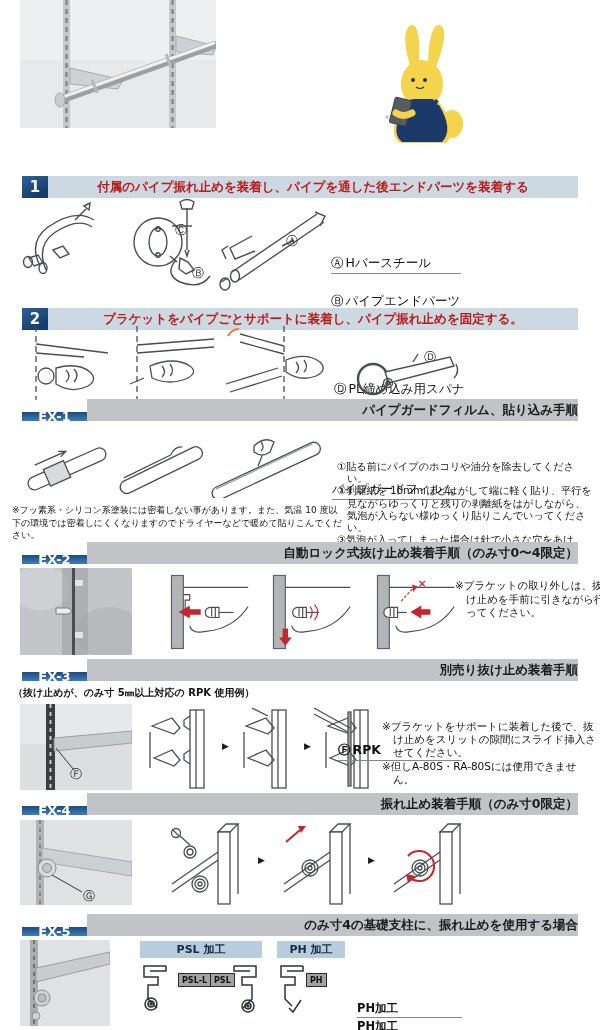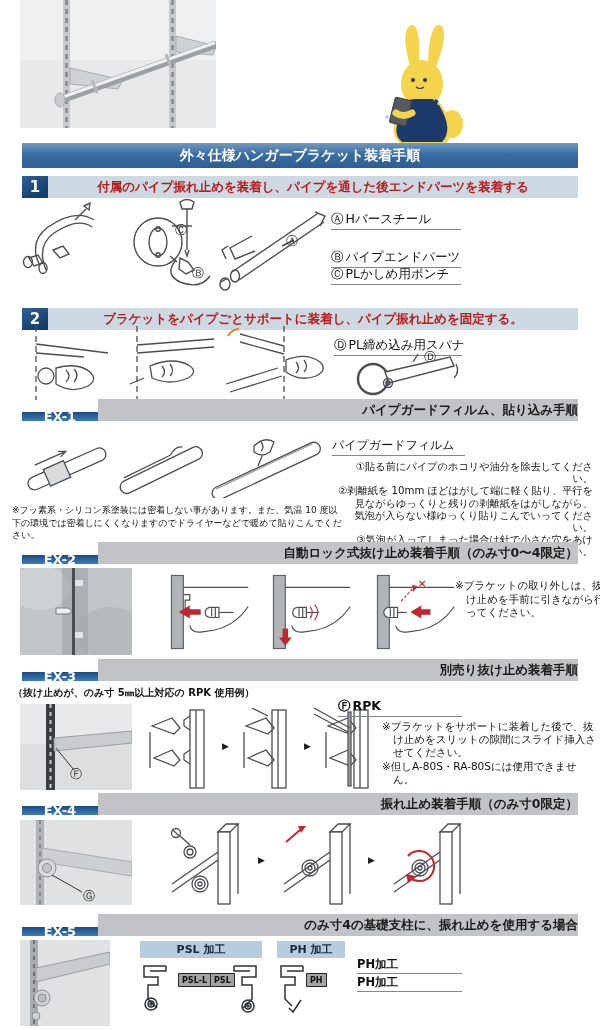--- a/index.html
+++ b/index.html
@@ -8,34 +8,34 @@
   .abs{position:absolute;}
   
   .title-bar{position:absolute;left:22px;top:143px;width:556px;height:25px;
     background:linear-gradient(180deg,#7199bf 0%,#3a6da3 45%,#2c5e93 100%);
     color:#fff;font-weight:bold;font-size:14px;display:flex;align-items:center;justify-content:center;}
   .step-header,.ex-header{position:absolute;left:22px;width:556px;height:22px;display:flex;}
   .num-box{width:26px;background:linear-gradient(150deg,#2f6296 0%,#133d6b 80%);
     color:#fff;font-weight:bold;font-size:15px;display:flex;align-items:center;justify-content:center;flex:0 0 auto;}
   .step-bar{flex:1;background:#ccd8e2;color:#b91c1c;font-weight:bold;font-size:12.5px;
     display:flex;align-items:center;justify-content:center;}
-  .ex-box{width:76px;background:linear-gradient(180deg,#1b4b81 0%,#3f7db8 100%);
+  .ex-box{width:65px;background:linear-gradient(180deg,#1b4b81 0%,#3f7db8 100%);
     color:#fff;font-weight:bold;font-size:13px;display:flex;align-items:center;justify-content:center;flex:0 0 auto;margin-top:13px;}
   .ex-bar{flex:1;background:#c1c3c6;color:#1b1b1b;font-weight:bold;font-size:12.5px;
     display:flex;align-items:center;justify-content:flex-end;}
   
   .ulabel{position:absolute;font-size:12.5px;color:#101010;border-bottom:1.3px solid #84888c;
-    padding-bottom:1px;white-space:nowrap;}
+    padding-bottom:1px;white-space:nowrap;margin-top:44px;}
   .ulabel .mk{margin-right:2px;}
   .legend{font-weight:bold;font-size:11.5px;}
   .note{position:absolute;font-size:10.5px;line-height:13.5px;color:#111;}
   .note-sm{position:absolute;font-size:10.2px;line-height:12.2px;color:#111;}
   .caution{position:absolute;font-size:9px;line-height:12.5px;color:#111;}
   .hang{padding-left:11px;text-indent:-11px;}
-  .hang10{padding-left:10px;text-indent:-10px;text-align:right;}
+  .hang10{padding-left:10px;text-indent:-10px;}
   .dmark{position:absolute;font-size:12px;line-height:1;color:#2a2a2a;}
   .tri{position:absolute;font-size:9px;color:#1a1a1a;line-height:1;}
   .subtitle{position:absolute;font-size:10px;font-weight:bold;color:#111;white-space:nowrap;}
   
   .photo{position:absolute;background:#e2e4e6;overflow:hidden;}
   .grp-hdr{position:absolute;top:941px;height:17px;background:#b7cddd;color:#13293f;
     font-weight:bold;font-size:11px;display:flex;align-items:center;justify-content:center;}
   .tag{position:absolute;top:973px;height:12px;border:1.5px solid #2a2a2a;background:#a3a3a3;
     font-size:8px;font-weight:bold;display:flex;align-items:center;padding:0 3px;color:#111;}
   svg{display:block;}
@@ -78,23 +78,20 @@
     <circle cx="41" cy="60" r="2" fill="#333"></circle>
     <circle cx="53" cy="60" r="2" fill="#333"></circle>
     <path d="M44 67 q4 3 8 0" stroke="#333" stroke-width="1.2" fill="none"></path>
     <g transform="rotate(14 30 92)">
         <rect x="20" y="79" width="17" height="26" rx="2" fill="#555b61" stroke="#3c4146"></rect>
       </g>
     <path d="M40 93 q-9 5 -16 0" stroke="#f4d44c" stroke-width="7" fill="none" stroke-linecap="round"></path>
     <path d="M13 97 h4 M15 95 v4" stroke="#9fb8d8" stroke-width="1"></path>
   </svg>
 
-  <div class="title-bar">
-    <span>外々仕様ハンガーブラケット装着手順</span>
-  </div>
 
   <div class="step-header" style="top:176px">
     <div class="num-box">1</div>
     <div class="step-bar">
         <span>付属のパイプ振れ止めを装着し、パイプを通した後エンドパーツを装着する</span>
       </div>
   </div>
 
   <svg class="abs" style="left:20px;top:198px" width="310" height="94" viewBox="0 0 310 94" fill="none" stroke="#4a4e52" stroke-width="1.4">
 

